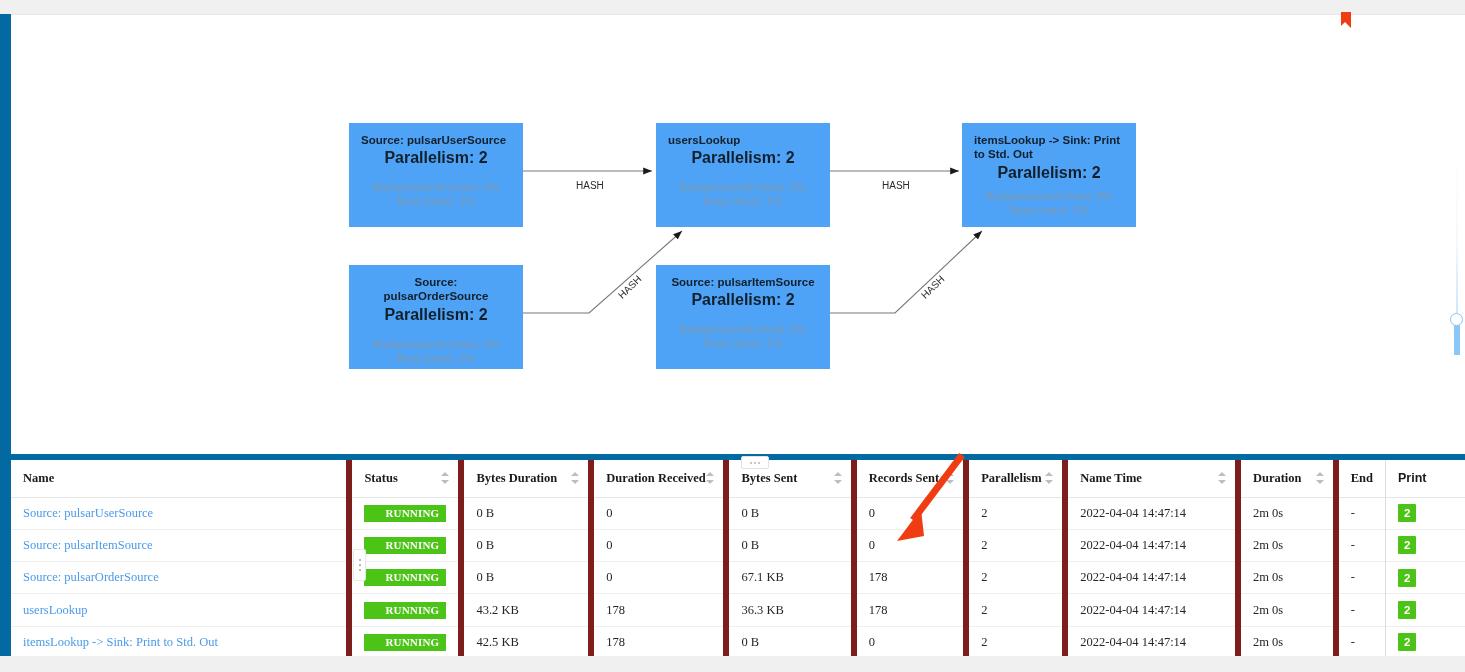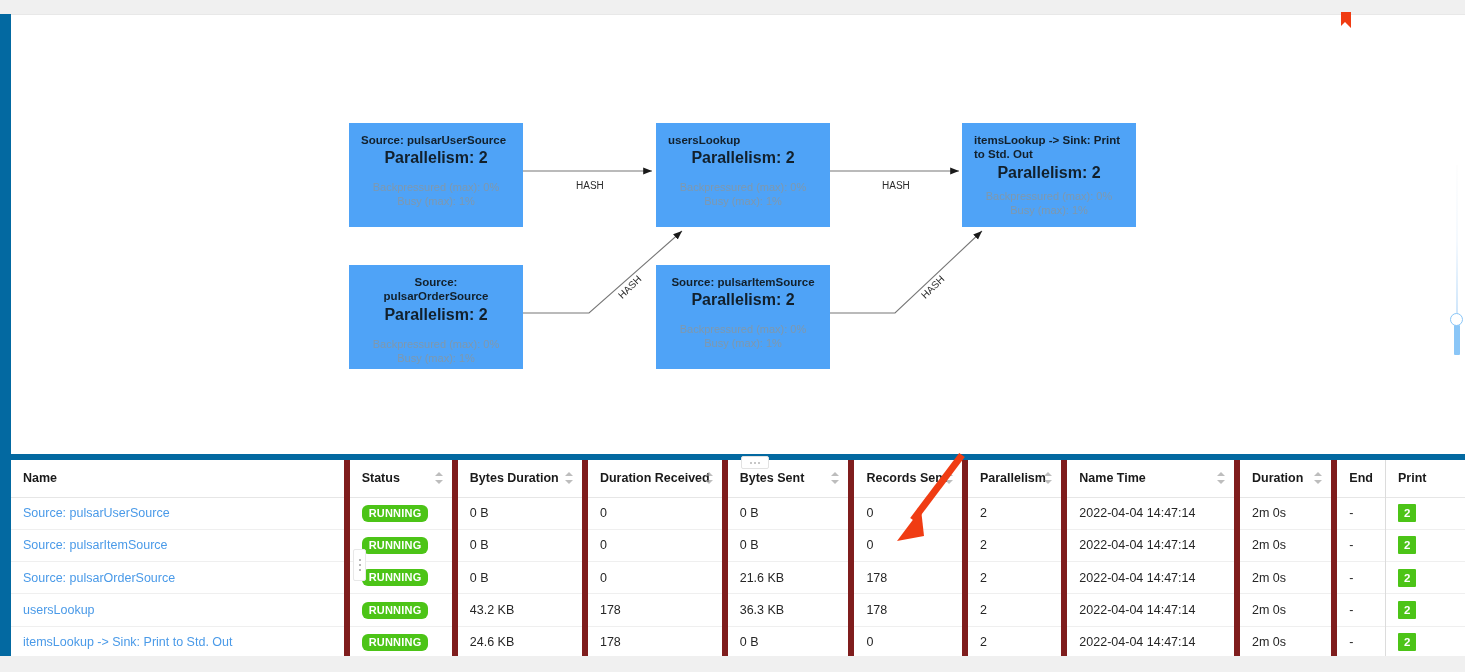--- a/index.html
+++ b/index.html
@@ -120,33 +120,34 @@
   .sort-ico i {
     position: absolute; left: 0; width: 0; height: 0;
     border-left: 4.5px solid transparent; border-right: 4.5px solid transparent;
   }
   .sort-ico i.up { top: 1px; border-bottom: 4.5px solid #9a9a9a; }
   .sort-ico i.dn { bottom: 1px; border-top: 4.5px solid #9a9a9a; }
 
   .badge-running {
     display: inline-block; background: #4cc417; color: #ffffff;
     font-size: 11px; font-weight: bold; letter-spacing: .2px;
-    padding: 3px 7px 3px 7px; line-height: 1;
-    border-radius: 6px;
+    padding: 3px 7px 3px 21px; line-height: 1;
+    border-radius: 0;
   }
   .badge-tasks {
     display: inline-block; background: #4cc417; color: #ffffff;
     font-size: 11.5px; font-weight: bold;
     padding: 3px 6px; line-height: 1.05; border-radius: 1px;
   }
 
   
   .tbl-scroll {
     position: absolute; left: 0; top: 0; width: 1374px; height: 196px;
     overflow: hidden;
+    font-family: Liberation Serif, serif;
   }
   
   .tbl-pinned {
     position: absolute; left: 1374px; top: 0; width: 80px; height: 196px;
     overflow: hidden; border-left: 1px solid #dcdcdc;
     background: #ffffff;
   }
 
   
   .h-handle {
@@ -364,21 +365,21 @@
             <td class="col-sep">2</td>
             <td class="col-sep">2022-04-04 14:47:14</td>
             <td class="col-sep">2m 0s</td>
             <td class="col-sep">-</td>
           </tr>
           <tr>
             <td class="namecell"><a href="#">Source: pulsarOrderSource</a></td>
             <td class="col-sep"><span class="badge-running">RUNNING</span></td>
             <td class="col-sep">0 B</td>
             <td class="col-sep">0</td>
-            <td class="col-sep">21.6 KB</td>
+            <td class="col-sep">67.1 KB</td>
             <td class="col-sep">178</td>
             <td class="col-sep">2</td>
             <td class="col-sep">2022-04-04 14:47:14</td>
             <td class="col-sep">2m 0s</td>
             <td class="col-sep">-</td>
           </tr>
           <tr>
             <td class="namecell"><a href="#">usersLookup</a></td>
             <td class="col-sep"><span class="badge-running">RUNNING</span></td>
             <td class="col-sep">43.2 KB</td>
@@ -386,21 +387,21 @@
             <td class="col-sep">36.3 KB</td>
             <td class="col-sep">178</td>
             <td class="col-sep">2</td>
             <td class="col-sep">2022-04-04 14:47:14</td>
             <td class="col-sep">2m 0s</td>
             <td class="col-sep">-</td>
           </tr>
           <tr>
             <td class="namecell"><a href="#">itemsLookup -&gt; Sink: Print to Std. Out</a></td>
             <td class="col-sep"><span class="badge-running">RUNNING</span></td>
-            <td class="col-sep">24.6 KB</td>
+            <td class="col-sep">42.5 KB</td>
             <td class="col-sep">178</td>
             <td class="col-sep">0 B</td>
             <td class="col-sep">0</td>
             <td class="col-sep">2</td>
             <td class="col-sep">2022-04-04 14:47:14</td>
             <td class="col-sep">2m 0s</td>
             <td class="col-sep">-</td>
           </tr>
         </tbody>
       </table>

